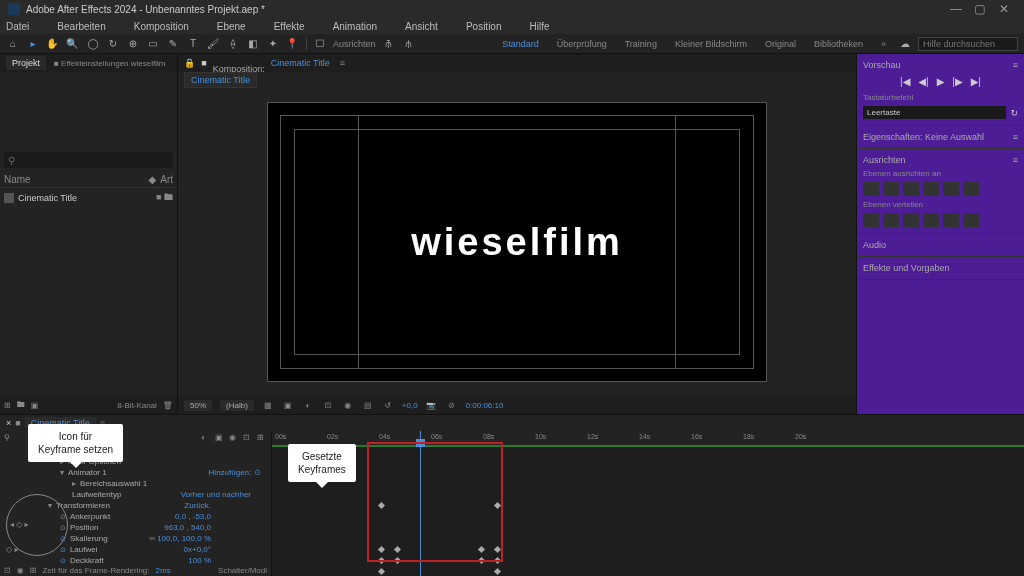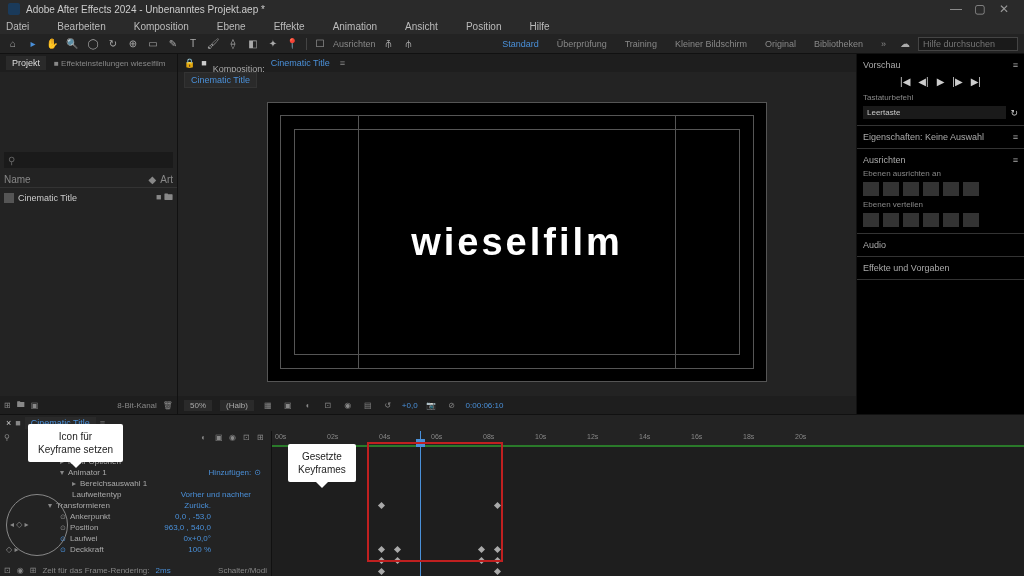--- a/index.html
+++ b/index.html
@@ -40,21 +40,21 @@
 .frame { width: 500px; height: 280px; background: #000; border: 1px solid #555; position: relative; display: flex; align-items: center; justify-content: center; }
 .safezone1 { position: absolute; inset: 12px; border: 1px solid #555; }
 .safezone2 { position: absolute; inset: 26px; border: 1px solid #555; }
 .safev1 { position: absolute; top: 12px; bottom: 12px; left: 90px; border-left: 1px solid #555; }
 .safev2 { position: absolute; top: 12px; bottom: 12px; right: 90px; border-left: 1px solid #555; }
 .ctext { color: #fff; font-family: 'Arial Narrow', Arial; font-size: 38px; font-weight: 700; letter-spacing: 3px; }
 .comp-footer { height: 18px; background: #1e1e1e; display: flex; align-items: center; padding: 0 6px; gap: 8px; font-size: 8px; color: #aaa; }
 .comp-footer .dd { background: #2a2a2a; padding: 1px 6px; cursor: pointer; }
 .comp-footer .icn { width: 12px; height: 12px; color: #888; cursor: pointer; display: flex; align-items: center; justify-content: center; }
 .comp-footer .tc { color: #4a90d9; }
-.rightpanel { width: 168px; background: #000000; border-left: 1px solid #111; font-size: 9px; }
+.rightpanel { width: 168px; background: #4c1d95; border-left: 1px solid #111; font-size: 9px; }
 .rp-section { border-bottom: 1px solid #333; padding: 4px 6px; }
 .rp-title { color: #aaa; font-size: 9px; padding: 2px 0; display: flex; justify-content: space-between; }
 .rp-controls { display: flex; gap: 8px; justify-content: center; padding: 4px 0; }
 .rp-controls .pc { cursor: pointer; font-size: 10px; }
 .rp-row { display: flex; align-items: center; gap: 4px; padding: 2px 0; }
 .rp-select { background: #1a1a1a; flex: 1; padding: 2px 4px; cursor: pointer; font-size: 8px; }
 .rp-label { color: #888; font-size: 8px; padding: 2px 0; }
 .rp-icons { display: flex; gap: 4px; padding: 2px 0; }
 .rp-icons .ri { width: 16px; height: 14px; background: #333; cursor: pointer; }
 .timeline { height: 163px; background: #1e1e1e; display: flex; flex-direction: column; border-top: 1px solid #111; position: relative; }
@@ -328,20 +328,25 @@
           <span>Ankerpunkt</span>
           <span class="val">0,0 , -53,0</span>
         </div>
       <div class="tl-row sub">
           <span class="stopwatch" style="color:#888">⊙</span>
           <span>Position</span>
           <span class="val">963,0 , 540,0</span>
         </div>
       <div class="tl-row sub">
           <span class="stopwatch">⊙</span>
+          <span>Skalierung</span>
+          <span class="val"><span style="color:#888">∞ </span><span>100,0, 100,0 %</span></span>
+        </div>
+      <div class="tl-row sub">
+          <span class="stopwatch">⊙</span>
           <span>Laufwei</span>
           <span class="val">0x+0,0°</span>
         </div>
       <div class="tl-row sub">
           <span class="stopwatch">⊙</span>
           <span>Deckkraft</span>
           <span class="val">100 %</span>
         </div>
       <div class="tl-left-footer">
         <span>⊡</span>

